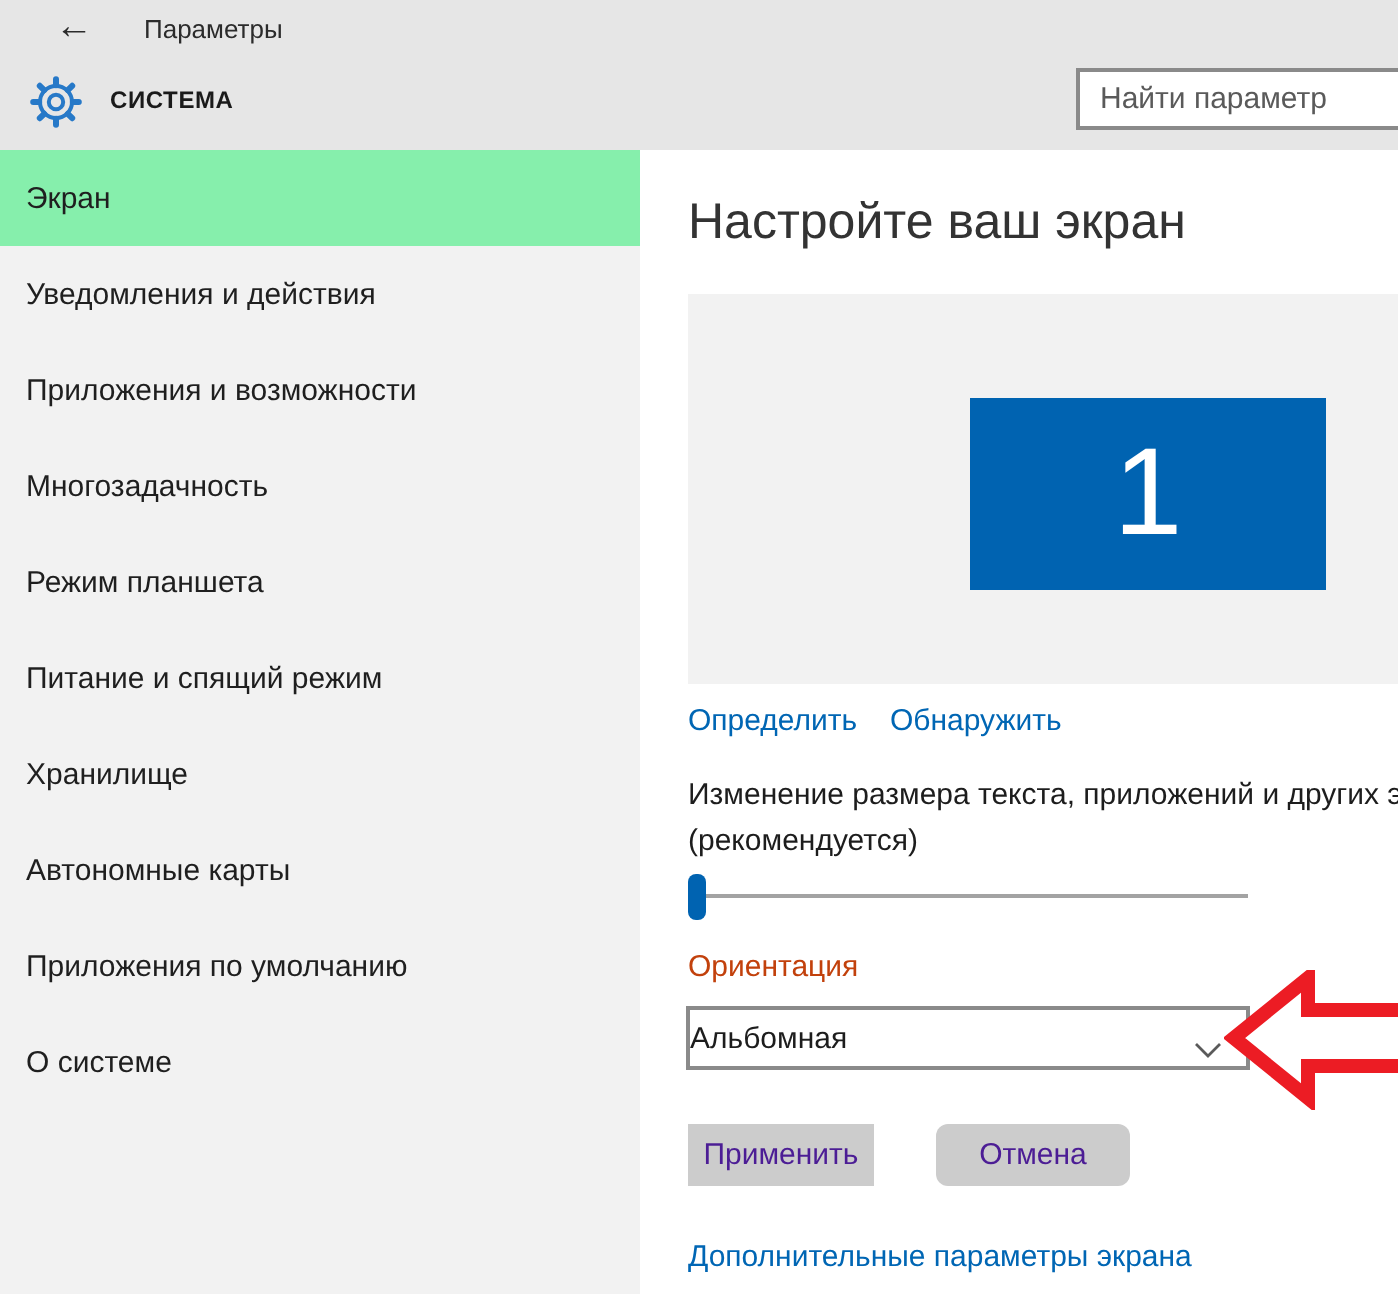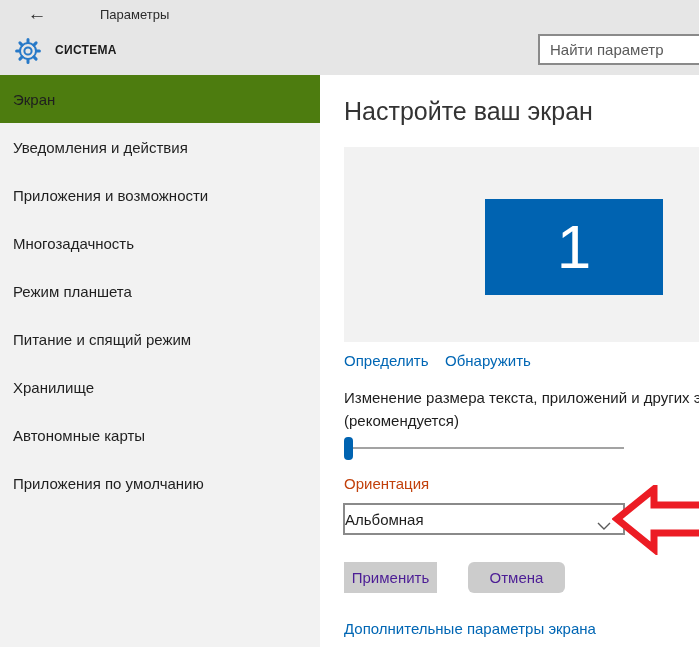--- a/index.html
+++ b/index.html
@@ -4,35 +4,35 @@
 <style>
   * { margin:0; padding:0; box-sizing:border-box; }
   html,body { width:699px; height:647px; }
   body { font-family:"Liberation Sans", sans-serif; color:#1d1d1d; }
   .app { position:relative; width:699px; height:647px; background:#ffffff; overflow:hidden; }
 
   
   .header { position:absolute; left:0; top:0; width:699px; height:75px; background:#e6e6e6; }
   .back-btn { position:absolute; left:24px; top:2px; width:26px; height:24px;
               font-size:19px; color:#2b2b2b; line-height:24px; text-align:center; cursor:pointer; }
-  .win-title { position:absolute; left:100px; top:7px; font-size:13px; color:#2b2b2b; }
+  .win-title { position:absolute; left:72px; top:7px; font-size:13px; color:#2b2b2b; }
   .gear { position:absolute; left:14px; top:37px; }
   .section-title { position:absolute; left:55px; top:43px; font-size:12px; font-weight:bold;
                    color:#1a1a1a; letter-spacing:0.3px; }
   .search-box { position:absolute; left:538px; top:34px; width:172px; height:31px;
                 border:2px solid #8a8a8a; background:#ffffff; font-size:15px;
                 padding:0 8px 0 10px; color:#1d1d1d; outline:none;
                 font-family:"Liberation Sans", sans-serif; }
   .search-box::placeholder { color:#5a5a5a; opacity:1; }
 
   
   .sidebar { position:absolute; left:0; top:75px; width:320px; height:572px; background:#f2f2f2; }
   .side-item { width:320px; height:48px; display:flex; align-items:center;
                padding-left:13px; font-size:15px; color:#1f1f1f; cursor:pointer; }
-  .side-item.selected { background:#4d7c0f; }
+  .side-item.selected { background:#86efac; }
 
   
   .content { position:absolute; left:320px; top:75px; width:379px; height:572px; background:#ffffff; }
   .page-heading { position:absolute; left:24px; top:22px; font-size:25px; font-weight:300;
                   color:#333333; }
   .preview { position:absolute; left:24px; top:72px; width:355px; height:195px; background:#f2f2f2; }
   .monitor { position:absolute; left:141px; top:52px; width:178px; height:96px; background:#0063b1;
              display:flex; align-items:center; justify-content:center; cursor:pointer; }
   .monitor-num { font-size:62px; font-weight:300; color:#ffffff; line-height:1; }
   .link { position:absolute; font-size:15px; color:#0066b4; cursor:pointer; text-decoration:none; }
@@ -100,20 +100,23 @@
     </div>
     <div class="side-item">
       <span>Хранилище</span>
     </div>
     <div class="side-item">
       <span>Автономные карты</span>
     </div>
     <div class="side-item">
       <span>Приложения по умолчанию</span>
     </div>
+    <div class="side-item">
+      <span>О системе</span>
+    </div>
   </div>
 
   <div class="content">
     <div class="page-heading">Настройте ваш экран</div>
 
     <div class="preview">
       <div class="monitor">
         <span class="monitor-num">1</span>
       </div>
     </div>

